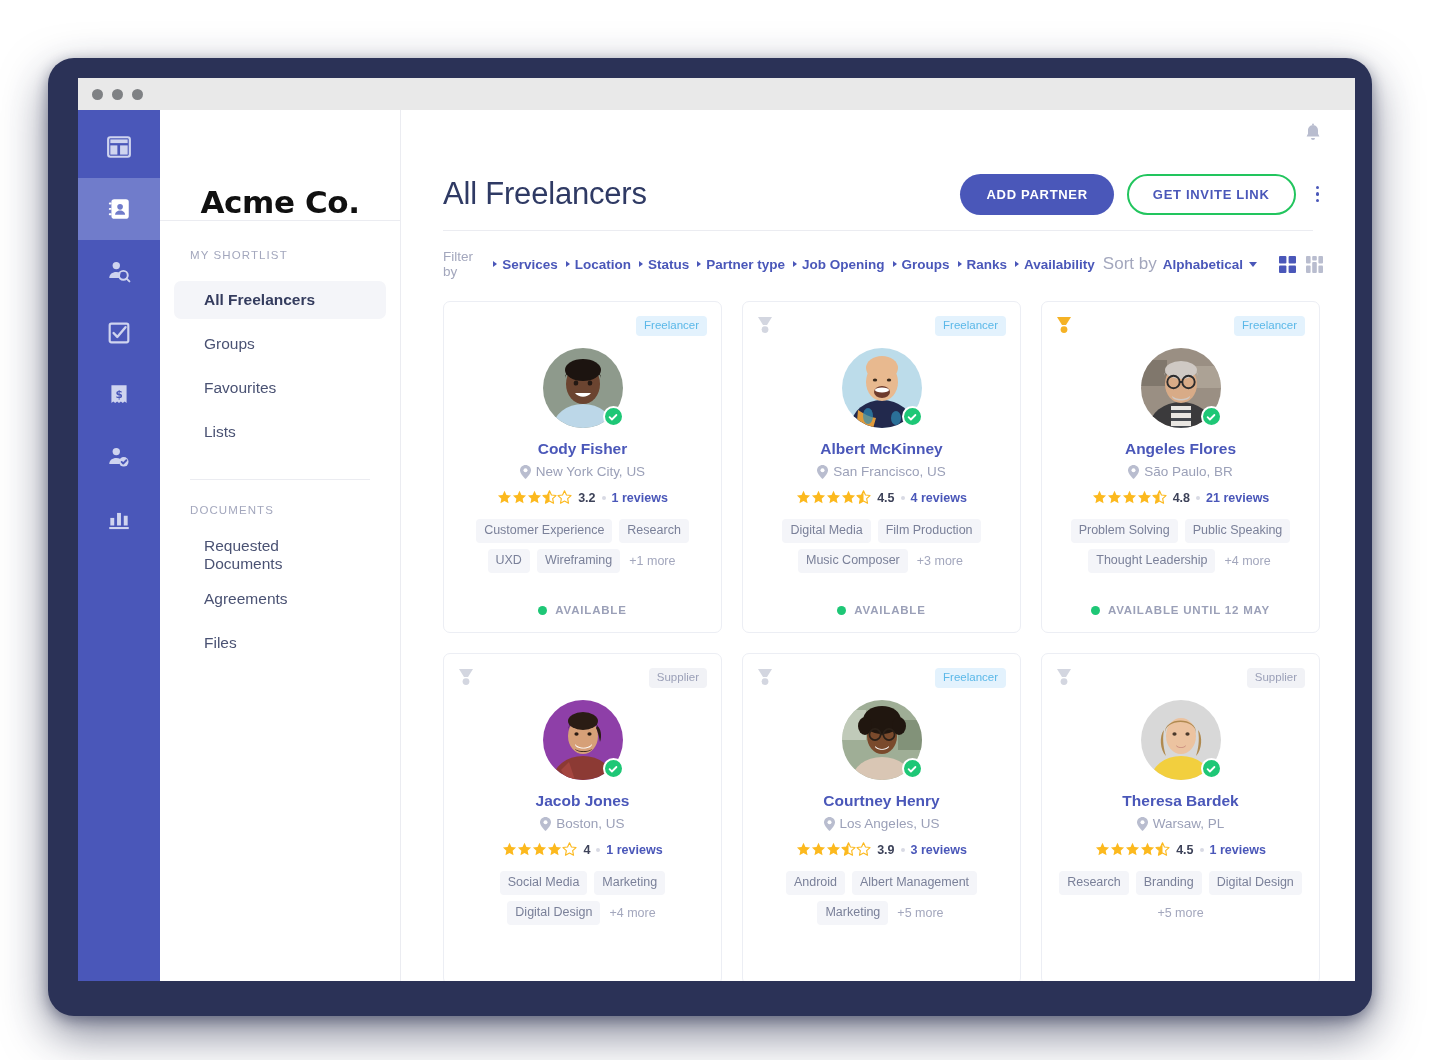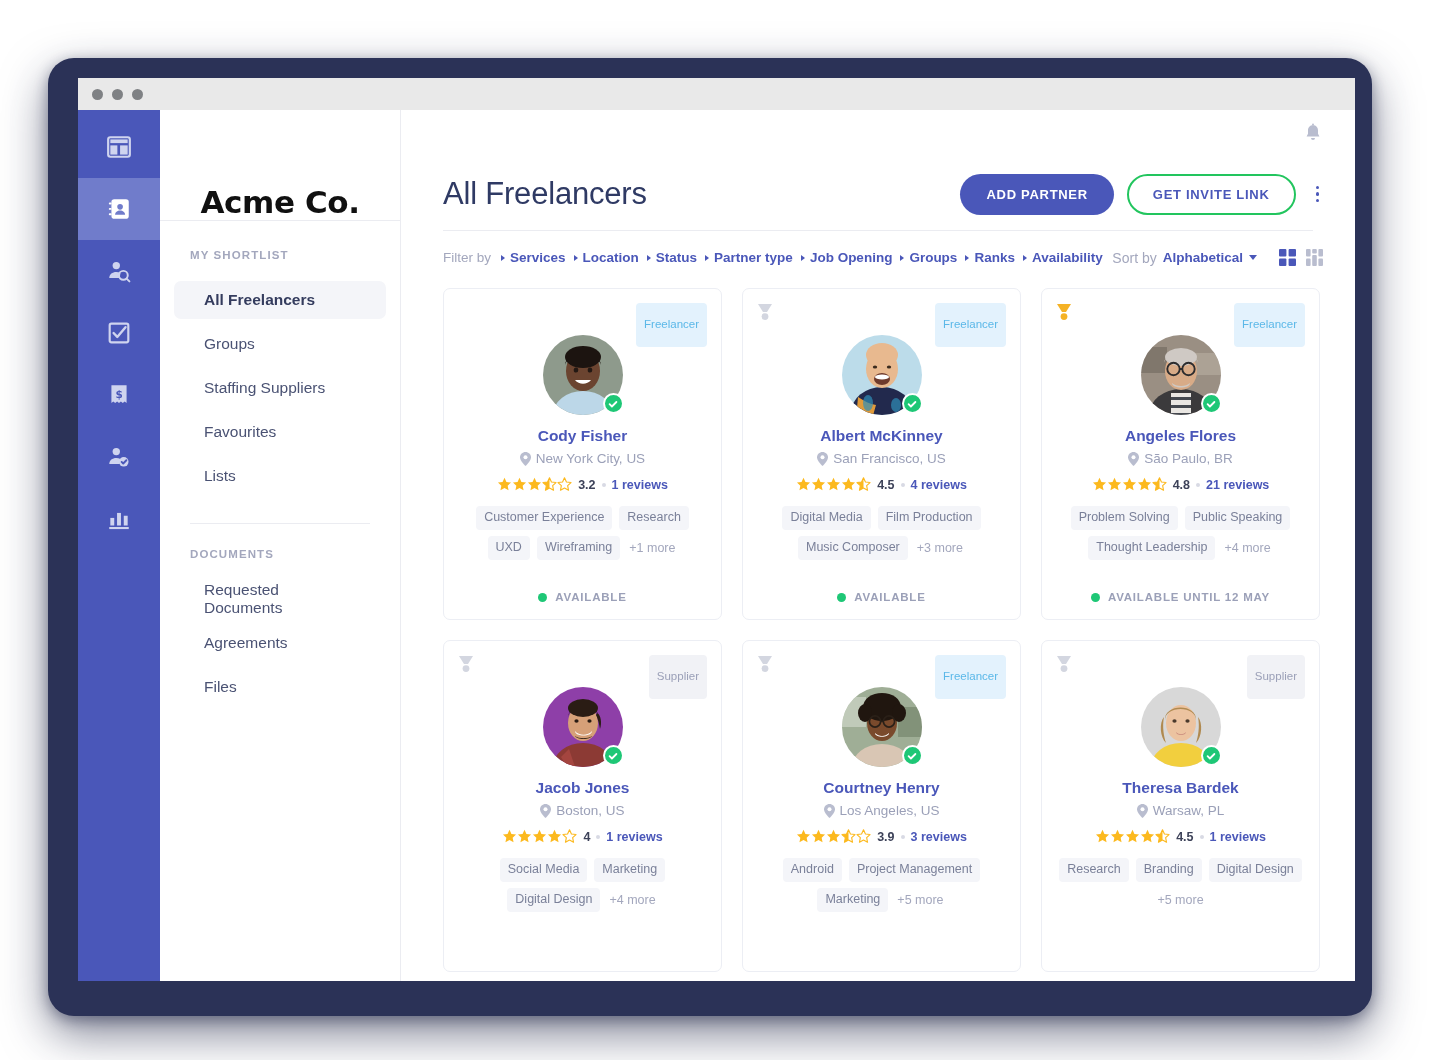--- a/index.html
+++ b/index.html
@@ -101,21 +101,21 @@
   .brand-text {
     font-size: 31px;
     font-weight: 700;
     color: #101010;
     letter-spacing: -0.4px;
     font-family: "DejaVu Sans", sans-serif;
   }
   .nav-section { padding: 28px 0 0 0; }
   .nav-head {
     font-size: 11.5px;
-    font-weight: 700;
+    font-weight: 400;
     letter-spacing: 1.1px;
     color: #a3a7bd;
     padding: 0 30px 14px 30px;
   }
   .nav-item {
     height: 38px;
     display: flex;
     align-items: center;
     padding: 0 30px;
     margin: 6px 14px;
@@ -235,21 +235,21 @@
     border-top: 3.5px solid transparent;
     border-bottom: 3.5px solid transparent;
     margin-right: 5px;
   }
   .sort-wrap {
     margin-left: auto;
     display: flex;
     align-items: center;
     white-space: nowrap;
   }
-  .sort-label { color: #a3a7bd; margin-right: 6px; font-size: 14px; }
+  .sort-label { color: #a3a7bd; margin-right: 6px; font-size: 17px; }
   .sort-value { color: #4a57b9; font-weight: 700; font-size: 13.5px; cursor: pointer; }
   .caret-d {
     width: 0; height: 0;
     border-top: 5px solid #4a57b9;
     border-left: 4px solid transparent;
     border-right: 4px solid transparent;
     margin: 0 0 0 6px;
   }
   .view-toggles { display: flex; gap: 10px; margin-left: 22px; }
   .view-btn { cursor: pointer; display: block; }
@@ -293,21 +293,21 @@
   .card-toprow {
     width: 100%;
     display: flex;
     align-items: flex-start;
     justify-content: space-between;
     height: 22px;
   }
   .badge {
     font-size: 11.5px;
     border-radius: 4px;
-    padding: 16px 8px;
+    padding: 4px 8px;
     line-height: 1;
     white-space: nowrap;
   }
   .badge-freelancer { background: #e3f2fd; color: #5bb8e8; }
   .badge-supplier { background: #f1f2f6; color: #9ba0b8; }
 
   .medal { width: 16px; height: 22px; }
 
   .avatar-wrap {
     position: relative;
@@ -481,23 +481,20 @@
           <span class="brand-text">Acme Co.</span>
         </div>
 
         <div class="nav-section">
           <div class="nav-head">MY SHORTLIST</div>
           <div class="nav-item active">
             <span>All Freelancers</span>
           </div>
           <div class="nav-item">
             <span>Groups</span>
-          </div>
-          <div class="nav-item">
-            <span>Staffing Suppliers</span>
           </div>
           <div class="nav-item">
             <span>Favourites</span>
           </div>
           <div class="nav-item">
             <span>Lists</span>
           </div>
         </div>
 
         <div class="nav-divider"></div>
@@ -949,21 +946,21 @@
                 <svg width="15" height="15" viewBox="0 0 20 20">
                     <path d="M10 1l2.6 5.6 6.1.8-4.5 4.2 1.2 6.1L10 14.8 4.6 17.7l1.2-6.1L1.3 7.4l6.1-.8z" fill="none" stroke="#fcb91e" stroke-width="1.5" stroke-linejoin="round"></path>
                   </svg>
               </span>
               <span class="score">3.9</span>
               <span class="sep-dot"></span>
               <span class="reviews">3 reviews</span>
             </div>
             <div class="tags">
               <span class="tag">Android</span>
-              <span class="tag">Project Management</span>
+              <span class="tag">Albert Management</span>
               <span class="tag">Marketing</span>
               <span class="tag-more">+5 more</span>
             </div>
             <div class="availability avail-hidden">
               <span class="avail-dot"></span>
               <span></span>
             </div>
           </div>
 
           <div class="card">

